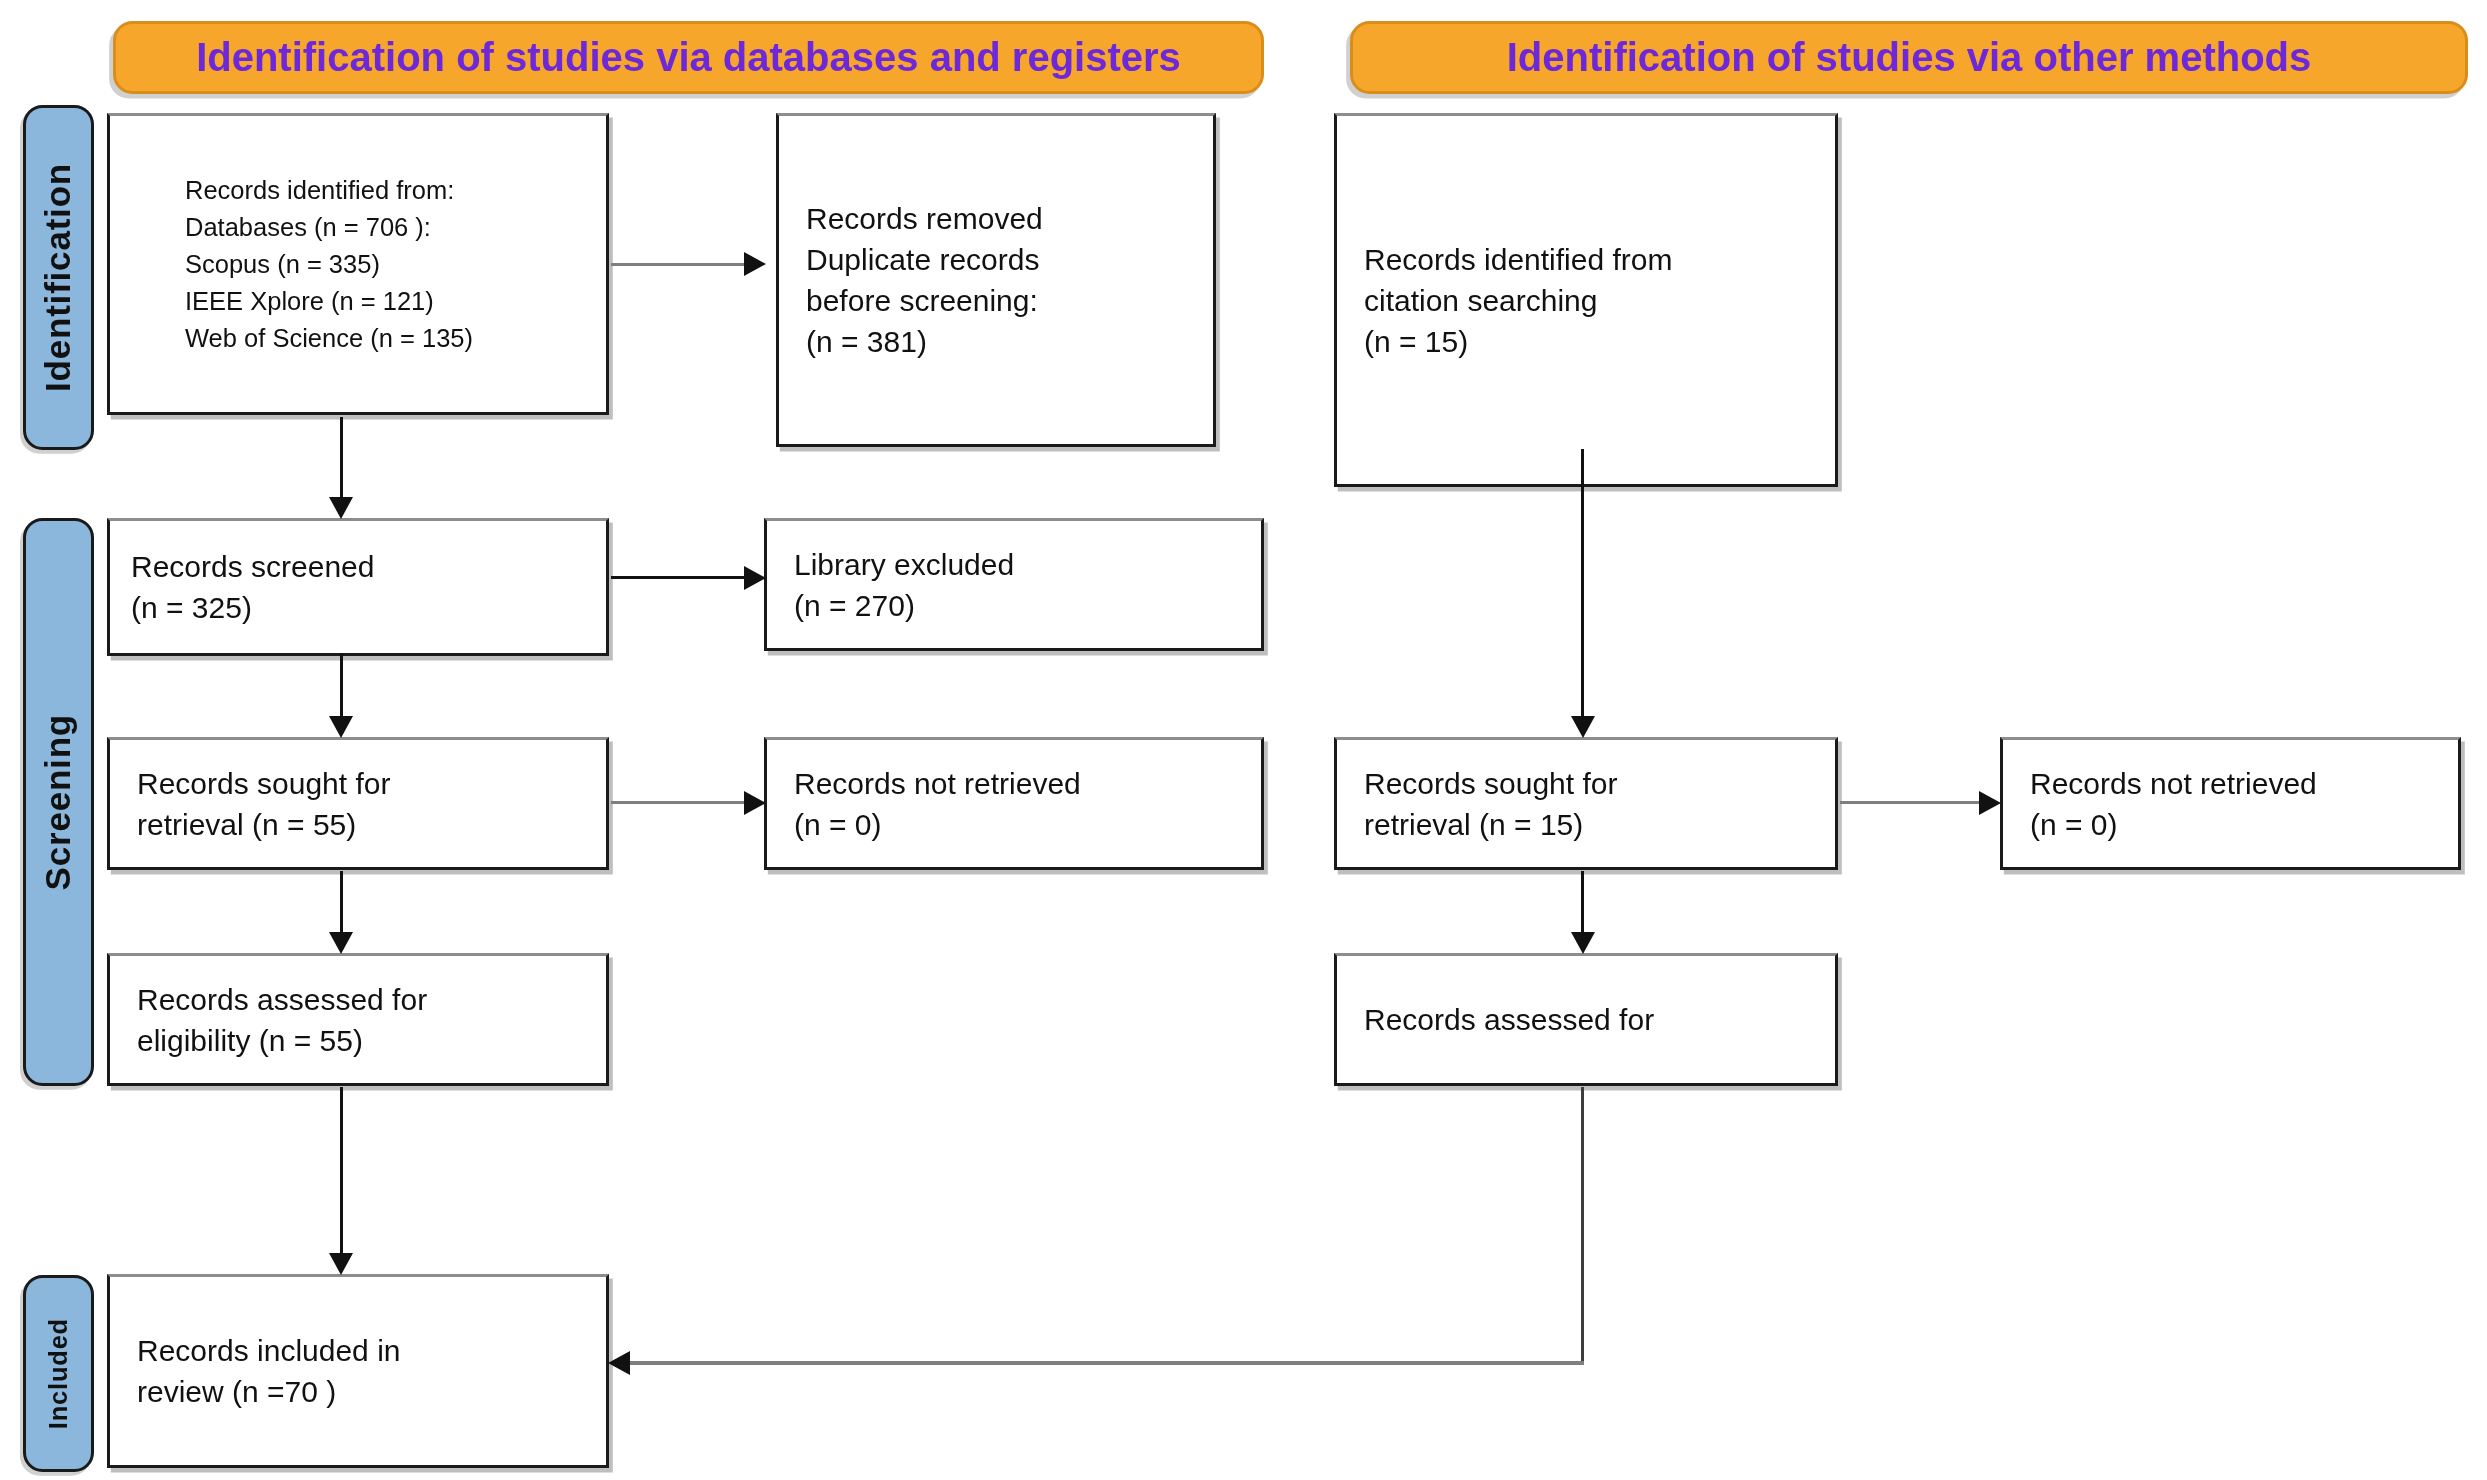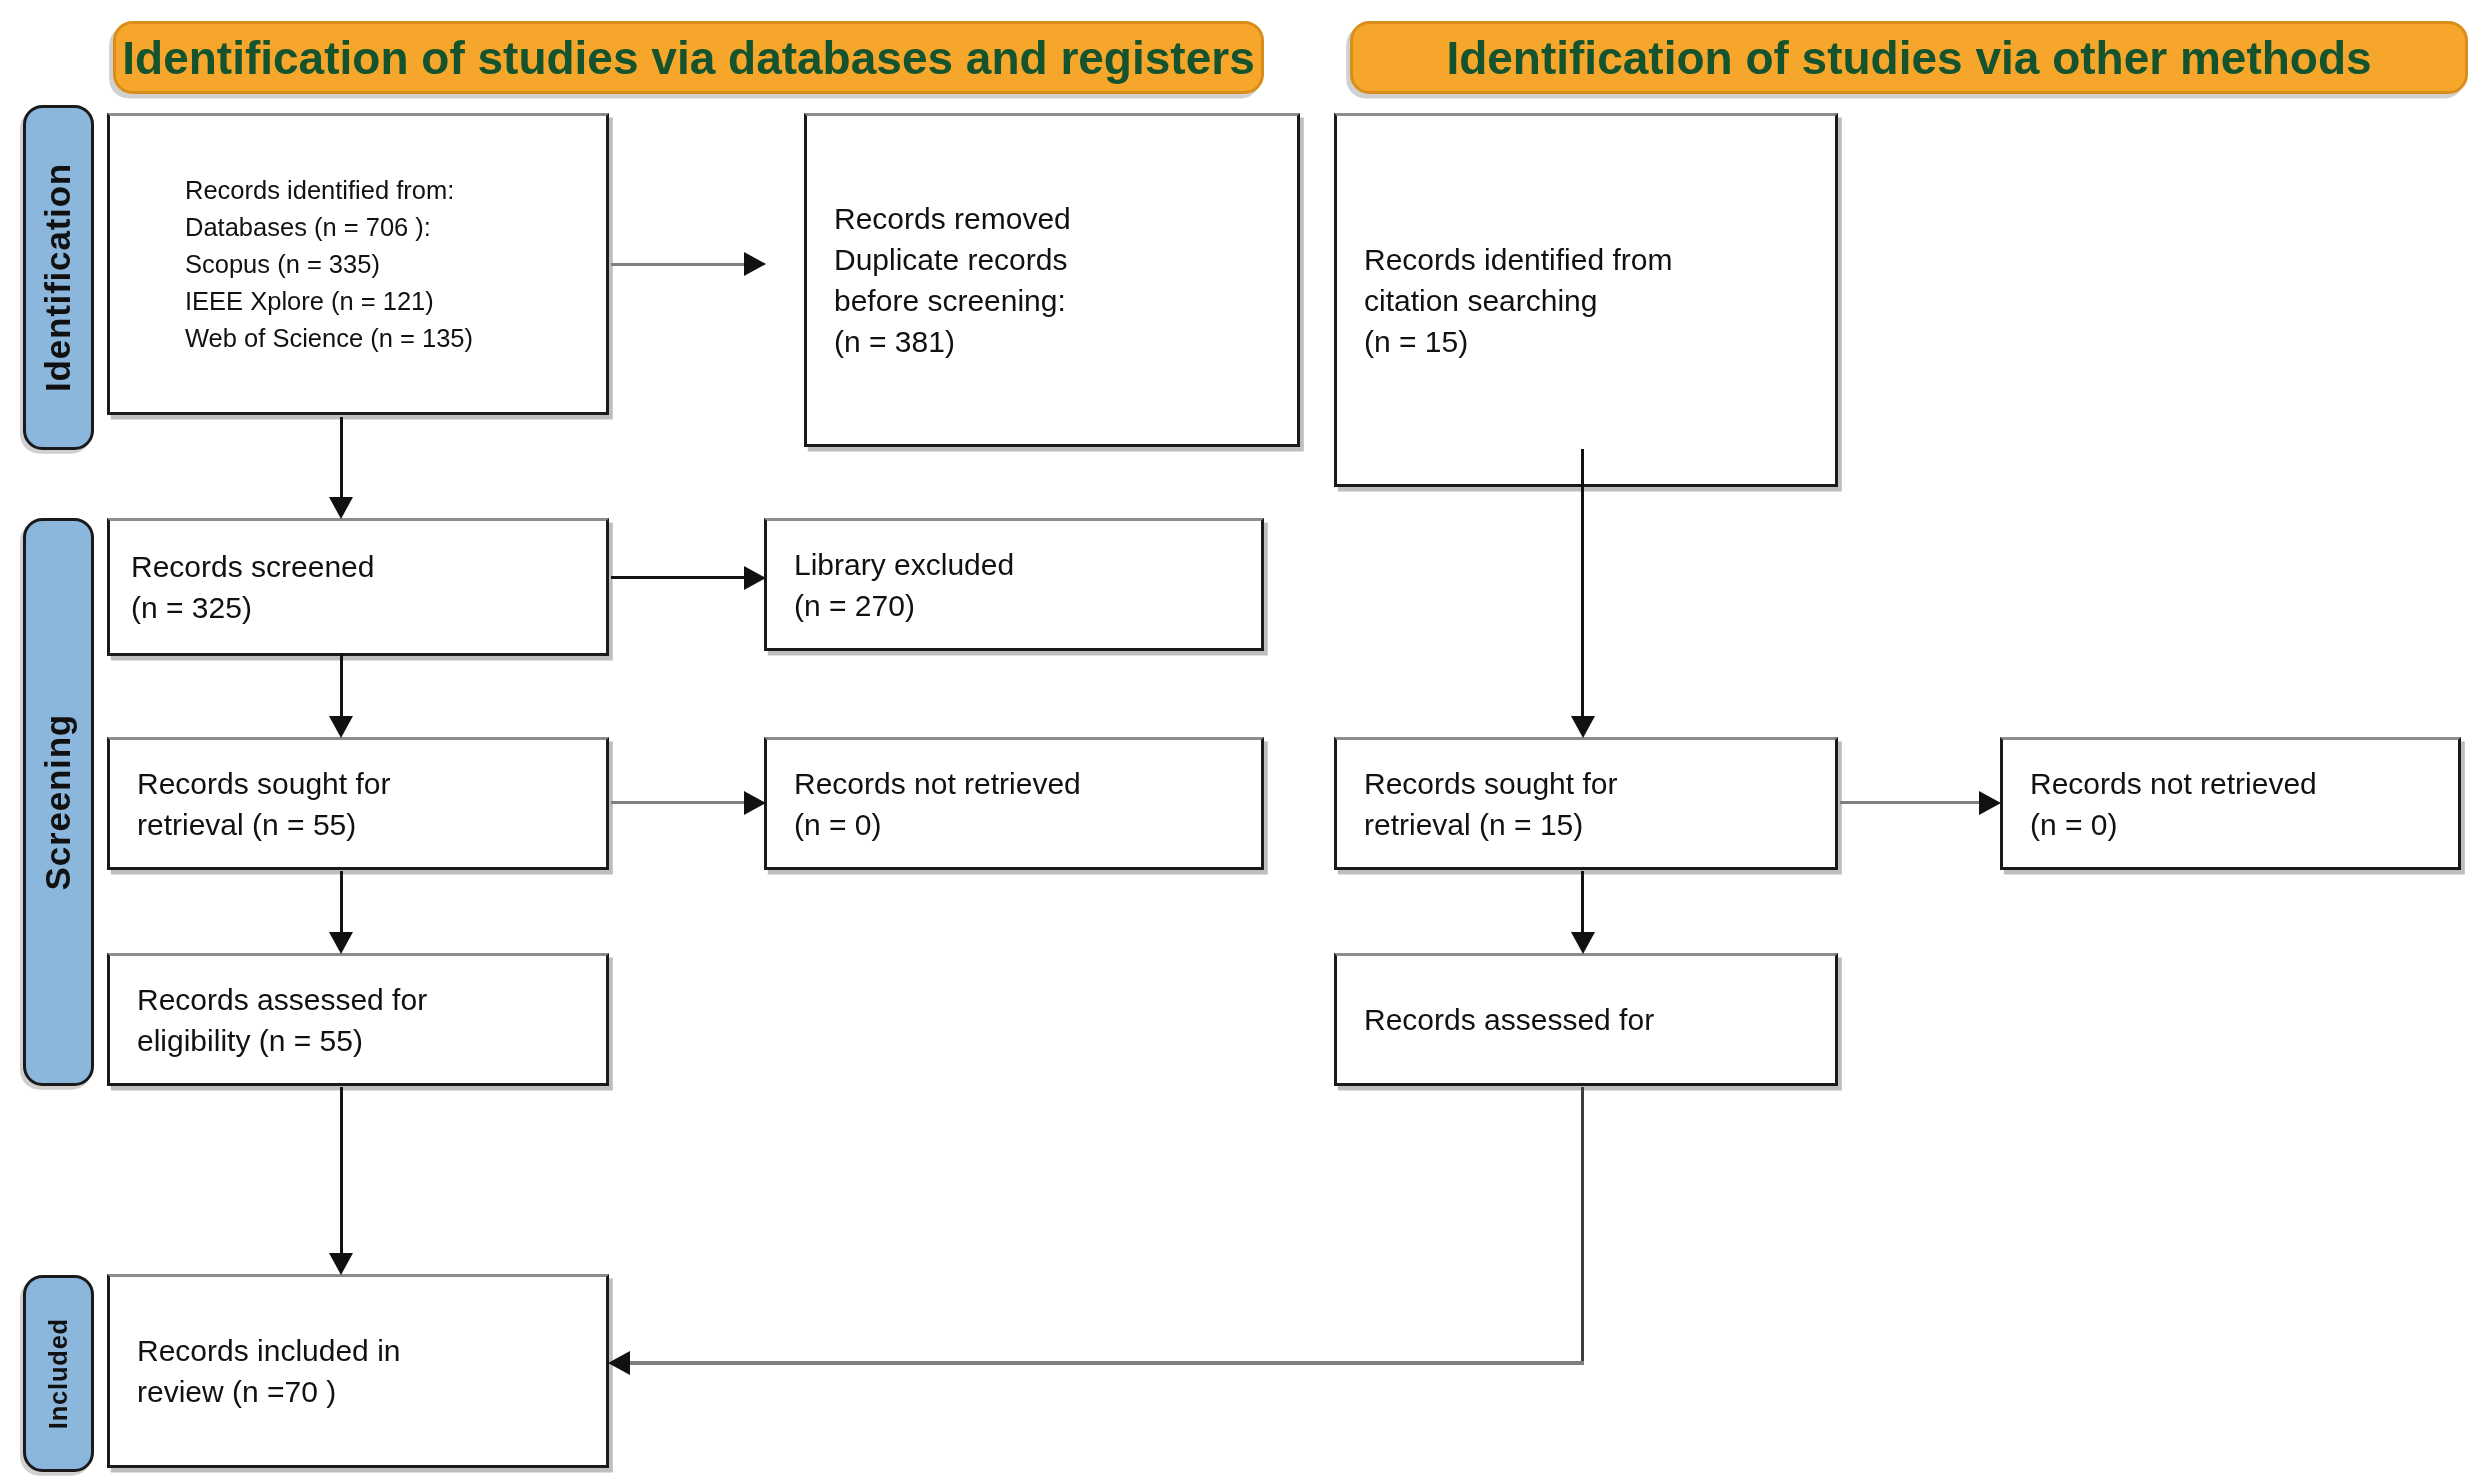--- a/index.html
+++ b/index.html
@@ -17,21 +17,21 @@
     font-family:"Liberation Sans", sans-serif;
     color:var(--ink);
     overflow:hidden;
   }
   .banner{
     position:absolute;
     background:var(--banner);
     border:3px solid var(--banner-border);
     border-radius:19.5px;
     display:flex;align-items:center;justify-content:center;
-    font-size:46px;font-weight:bold;color:#14532d;
+    font-size:40px;font-weight:bold;color:#6d28d9;
     box-shadow:-3.8px 4.5px 0 rgba(120,120,120,0.35);
     box-sizing:border-box;
   }
   .stage{
     position:absolute;
     background:var(--stage);
     border:3px solid #1a1a1a;
     border-radius:19.5px;
     box-sizing:border-box;
     display:flex;align-items:center;justify-content:center;
@@ -99,21 +99,21 @@
   </div>
 
   <div class="node dense" style="left:107px;top:113px;width:502px;height:302px;">
     <div class="ln">Records identified from:</div>
     <div class="ln">Databases (n = 706 ):</div>
     <div class="ln">Scopus (n = 335)</div>
     <div class="ln">IEEE Xplore (n = 121)</div>
     <div class="ln">Web of Science (n = 135)</div>
   </div>
 
-  <div class="node" style="left:804px;top:113px;width:496px;height:334px;">
+  <div class="node" style="left:776px;top:113px;width:440px;height:334px;">
     <div class="ln">Records removed</div>
     <div class="ln">Duplicate records</div>
     <div class="ln">before screening:</div>
     <div class="ln">(n = 381)</div>
   </div>
 
   <div class="node" style="left:1334px;top:113px;width:504px;height:374px;">
     <div class="ln">Records identified from</div>
     <div class="ln">citation searching</div>
     <div class="ln">(n = 15)</div>

